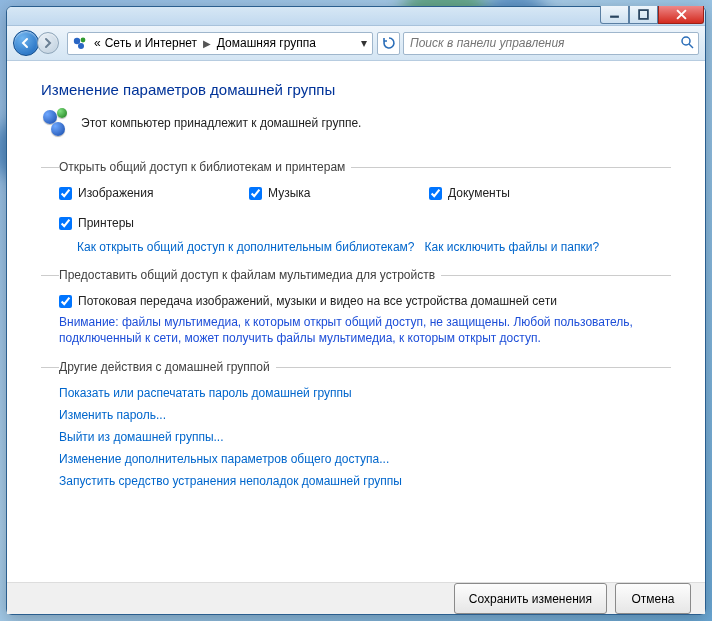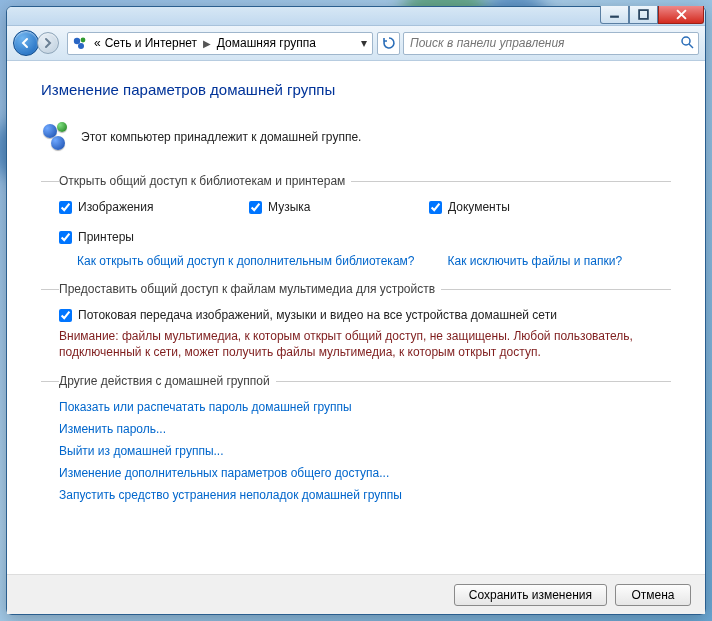--- a/index.html
+++ b/index.html
@@ -41,45 +41,45 @@
   .crumb .seg{padding:0 2px; color:#000}
   .crumb .dd{margin-left:auto;width:16px;text-align:center;color:#333}
   .refresh { width:23px;height:23px;border:1px solid #9fb6cc;background:#fff;
     display:flex;align-items:center;justify-content:center;border-radius:2px;cursor:pointer}
   .search { width:296px;height:23px;border:1px solid #9fb6cc;background:#fff;
     margin-left:3px;display:flex;align-items:center;border-radius:2px;}
   .search input{border:none;flex:1;font-style:italic;color:#888;padding:0 6px;
     font-size:12px;outline:none;font-family:inherit}
   .search .mag{width:22px;text-align:center;color:#2a6db8}
   .content { flex:1; overflow:auto; padding:20px 34px 14px 34px; color:#222; }
-  h1 { color:#003399; font-weight:400; font-size:15px; margin-bottom:24px; }
+  h1 { color:#003399; font-weight:400; font-size:15px; margin-bottom:10px; }
   .belong { display:flex; align-items:center; margin-bottom:22px; }
   .hg-big{width:30px;height:30px;margin-right:10px; position:relative}
   .hg-big span{position:absolute;border-radius:50%;
     background:radial-gradient(circle at 30% 30%,#6fa8ff,#1549a8);
     box-shadow:0 1px 1px rgba(0,0,0,.3)}
   .hg-big .c1{width:14px;height:14px;top:2px;left:2px}
   .hg-big .c2{width:10px;height:10px;top:0;left:16px;
     background:radial-gradient(circle at 30% 30%,#7fe07f,#1a7a1a)}
   .hg-big .c3{width:14px;height:14px;top:14px;left:10px}
   fieldset { border:none; border-top:1px solid #ccc; padding:12px 18px 6px 18px;
     margin-bottom:8px; }
   legend { padding-right:6px; color:#404040; }
   .libs { display:grid; grid-template-columns:190px 180px 180px; row-gap:16px;
     margin-bottom:10px; }
   label.chk { display:flex; align-items:center; gap:6px; cursor:pointer; }
   label.chk input{width:13px;height:13px}
-  .links-row{margin-top:10px; padding-left:18px; display:flex; gap:33px}
+  .links-row{margin-top:10px; padding-left:18px; display:flex; gap:10px}
   a.lnk{color:#0066cc;text-decoration:none;cursor:pointer}
   .stream-chk{margin-bottom:6px}
   .stream-link{padding-left:20px;margin-bottom:10px}
-  .warn{color:#7f1d1d;line-height:1.35;margin-top:4px}
+  .warn{color:#1d4ed8;line-height:1.35;margin-top:4px}
   .actions a{display:block;margin-bottom:8px}
-  .footer { height:40px; border-top:1px solid #ddd;
-    background:#f0f0f0; display:flex; align-items:center;
+  .footer { height:32px; border-top:1px solid #ddd;
+    background:#f0f0f0; display:flex; 
     justify-content:flex-end; padding:0 14px; gap:8px; }
   button.btn { font-family:inherit; font-size:12px; padding:3px 14px;
     background:linear-gradient(#fdfdfd,#e6e6e6); border:1px solid #8a8a8a;
     border-radius:3px; cursor:pointer; min-width:76px; }
   button.btn.primary{min-width:150px}
 </style>
 </head>
 <body>
 
 <div class="blur-blob b1"></div>

